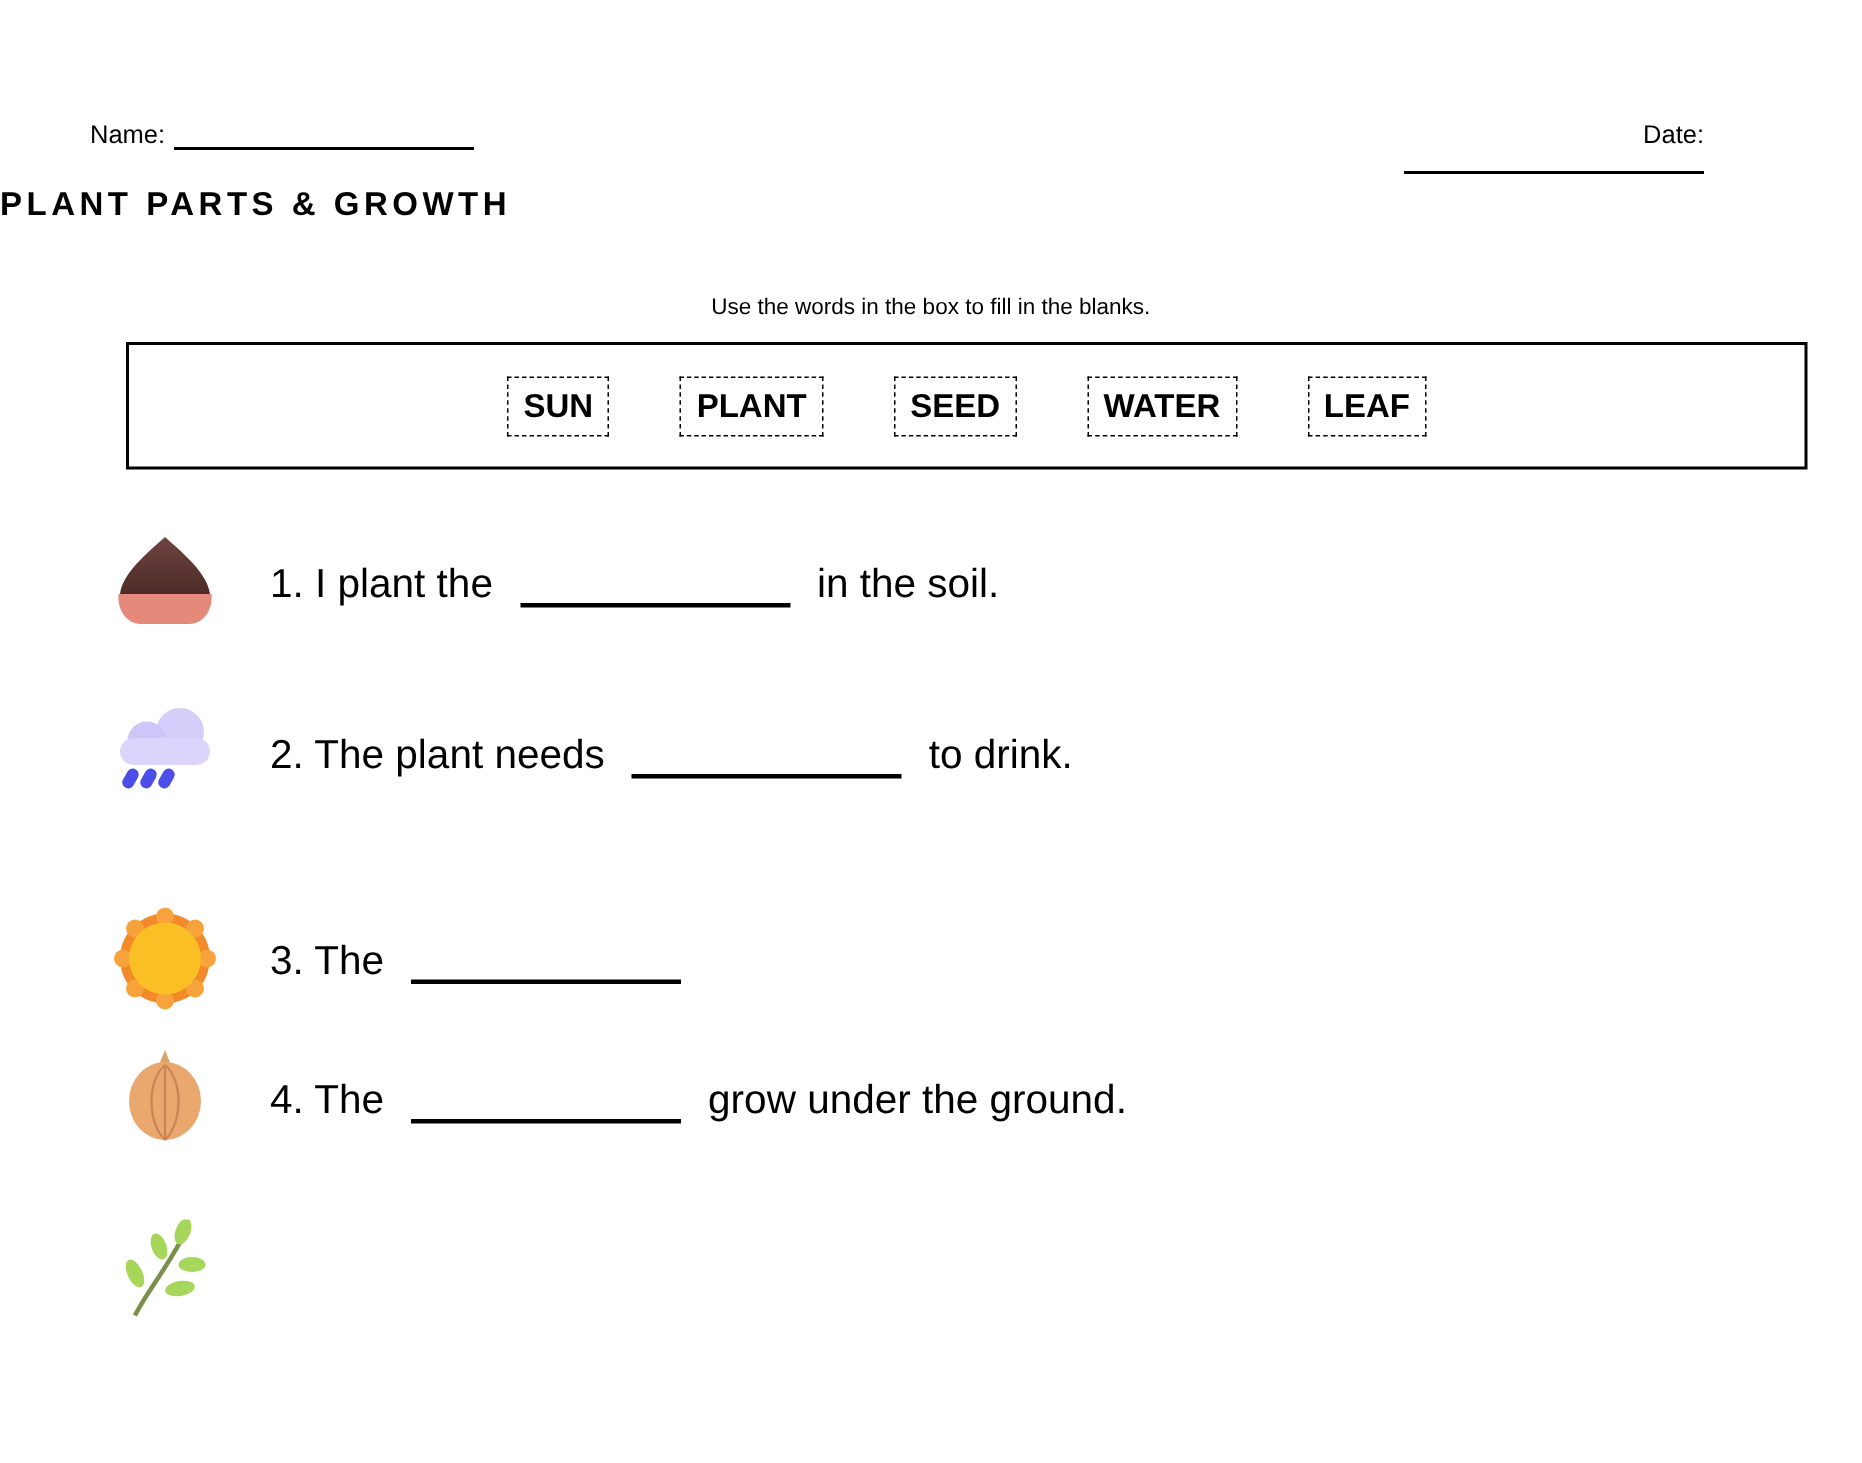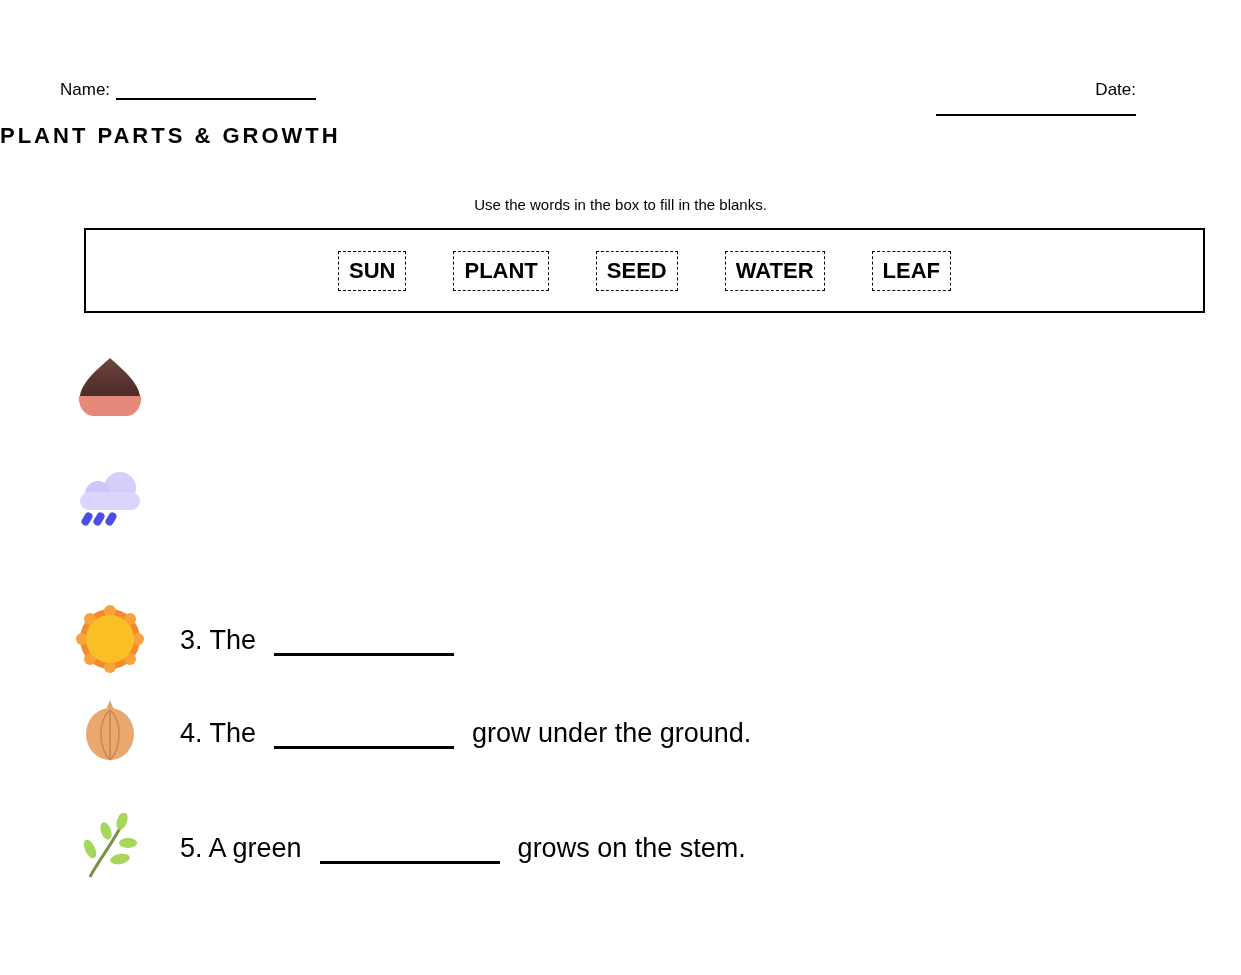--- a/index.html
+++ b/index.html
@@ -44,33 +44,43 @@
   <svg class="icon" viewBox="0 0 68 68">
     <defs>
         <linearGradient id="cg" x1="0" y1="0" x2="0" y2="1">
           <stop offset="0" stop-color="#6e4440"></stop>
           <stop offset="1" stop-color="#4d2a28"></stop>
         </linearGradient>
       </defs>
     <path d="M34 4 C28 10 6 26 4 42 L64 42 C62 26 40 10 34 4 Z" fill="url(#cg)"></path>
     <path d="M3 42 L65 42 C66 52 60 62 50 62 L18 62 C8 62 2 52 3 42 Z" fill="#e58a7a"></path>
   </svg>
+  <div class="text">
+    <span>1. I plant the</span>
+    <span class="blank"></span>
+    <span>in the soil.</span>
+  </div>
 </div>
 
 <div class="q" style="top:468px;">
   <svg class="icon" viewBox="0 0 68 68">
     <circle cx="44" cy="20" r="16" fill="#d6cdfb"></circle>
     <circle cx="22" cy="26" r="13" fill="#cfc5f8"></circle>
     <rect x="4" y="24" width="60" height="18" rx="9" fill="#dcd4fc"></rect>
     <g fill="#4b4ee8">
       <rect x="7" y="44" width="8" height="14" rx="4" transform="rotate(30 11 51)"></rect>
       <rect x="19" y="44" width="8" height="14" rx="4" transform="rotate(30 23 51)"></rect>
       <rect x="31" y="44" width="8" height="14" rx="4" transform="rotate(30 35 51)"></rect>
     </g>
   </svg>
+  <div class="text">
+    <span>2. The plant needs</span>
+    <span class="blank"></span>
+    <span>to drink.</span>
+  </div>
 </div>
 
 <div class="q" style="top:605px;text-align:right;">
   <svg class="icon" viewBox="0 0 68 68">
     <g fill="#f28a2a">
       <circle cx="34" cy="34" r="30"></circle>
     </g>
     <g fill="#f7a23a">
       <circle cx="34" cy="6" r="6"></circle>
         <circle cx="34" cy="62" r="6"></circle>
@@ -110,18 +120,13 @@
   <svg class="icon" viewBox="0 0 68 68">
     <path d="M14 64 C22 48 36 32 50 4" stroke="#7a8f4a" stroke-width="3" fill="none"></path>
     <g fill="#a6d65a">
       <ellipse cx="46" cy="8" rx="5" ry="9" transform="rotate(20 46 8)"></ellipse>
       <ellipse cx="30" cy="18" rx="5" ry="9" transform="rotate(-20 30 18)"></ellipse>
       <ellipse cx="52" cy="30" rx="9" ry="5"></ellipse>
       <ellipse cx="14" cy="36" rx="5" ry="10" transform="rotate(-25 14 36)"></ellipse>
       <ellipse cx="44" cy="46" rx="10" ry="5" transform="rotate(-10 44 46)"></ellipse>
     </g>
   </svg>
-  <div class="text">
-    <span>5. A green</span>
-    <span class="blank"></span>
-    <span>grows on the stem.</span>
-  </div>
 </div>
 
 </body></html>

